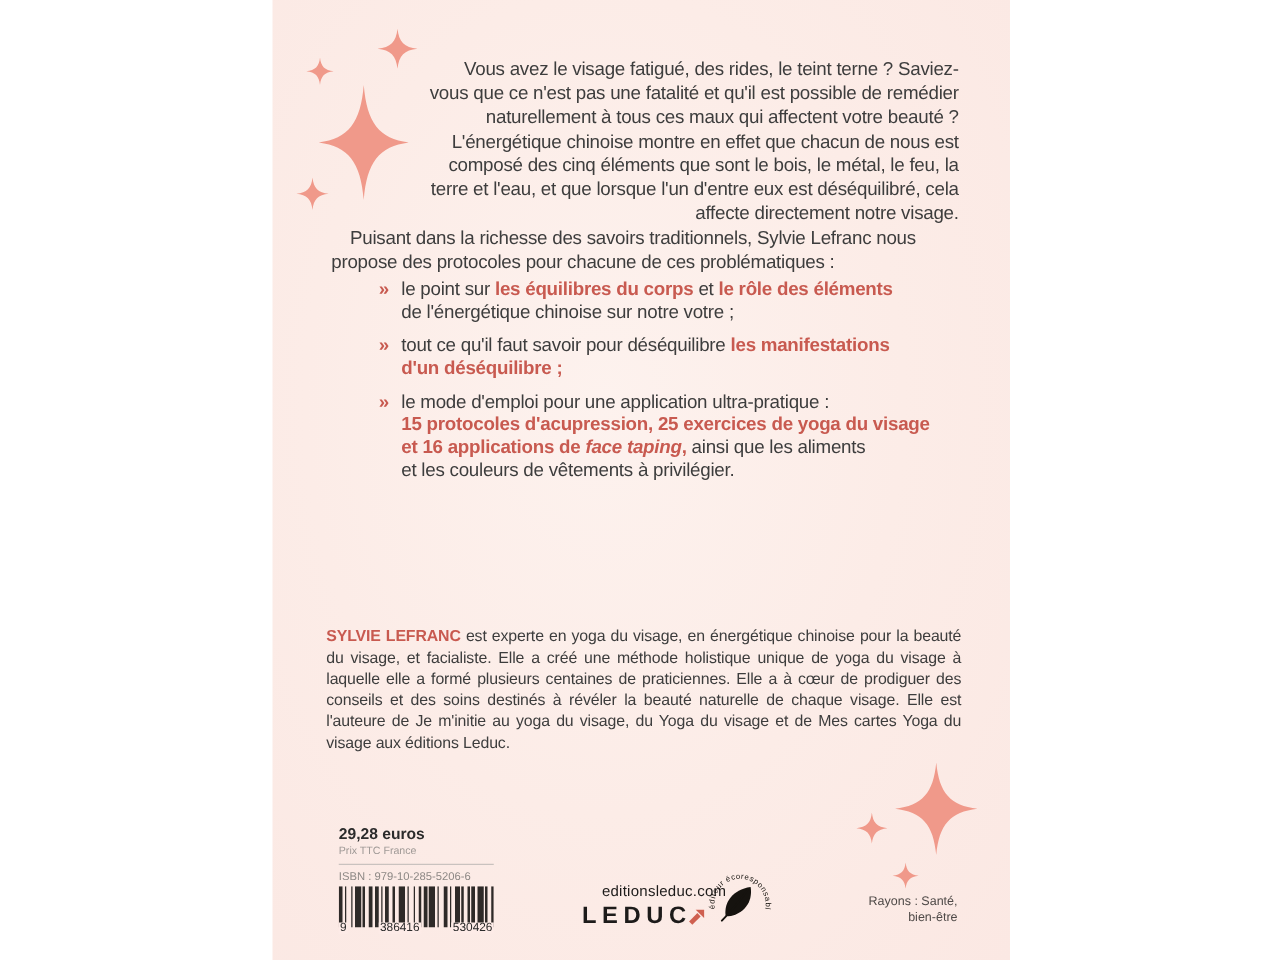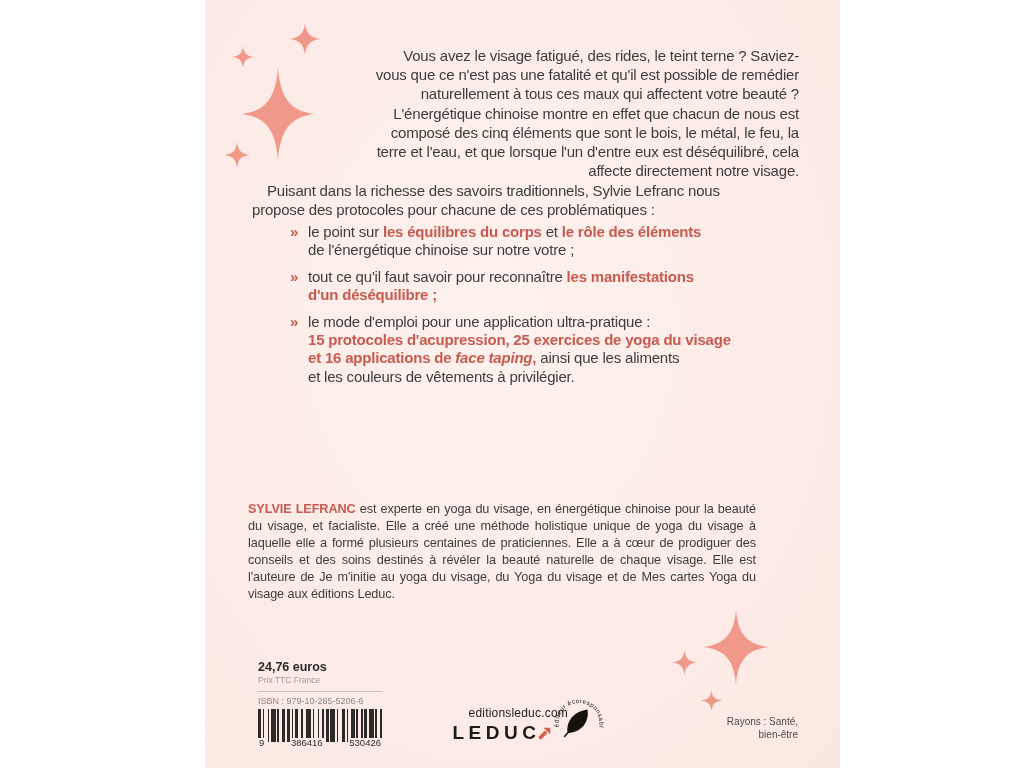--- a/index.html
+++ b/index.html
@@ -3,21 +3,21 @@
 <meta charset="utf-8">
 <style>
   html,body{margin:0;padding:0;}
   body{
     width:1024px;height:768px;position:relative;overflow:hidden;
     background:#ffffff;
     font-family:"Liberation Sans","DejaVu Sans",sans-serif;
     color:var(--text,#3d3d3d);
   }
   .cover{
-    position:absolute;left:205px;top:0;width:635px;height:768px;
+    position:absolute;left:218px;top:0;width:590px;height:768px;
     background:radial-gradient(ellipse at 45% 42%, #fdf2ee 0%, #fcece7 52%, #fbe8e3 100%);
     overflow:hidden;
   }
   .star{position:absolute;}
   .star path{fill:var(--star,#f0998a);}
 
   .intro{
     position:absolute;top:46px;right:41px;width:535px;margin:0;
     text-align:right;font-size:15px;line-height:19.2px;letter-spacing:-0.2px;
     white-space:pre-line;color:var(--text);
@@ -124,33 +124,33 @@
   <p class="leadin">Puisant dans la richesse des savoirs traditionnels, Sylvie Lefranc nous
 propose des protocoles pour chacune de ces problématiques :</p>
 
   <div class="bullets">
     <div class="bullet">
       <span class="marker">»</span>
       <div class="btext"><span class="seg-n">le point sur </span><span class="seg-rb">les équilibres du corps</span><span class="seg-n"> et </span><span class="seg-rb">le rôle des éléments</span><br><span class="seg-n">de l'énergétique chinoise sur notre votre ;</span></div>
     </div>
     <div class="bullet">
       <span class="marker">»</span>
-      <div class="btext"><span class="seg-n">tout ce qu'il faut savoir pour reconnaître </span><span class="seg-rb">les manifestations</span><br><span class="seg-rb">d'un déséquilibre ;</span></div>
+      <div class="btext"><span class="seg-n">tout ce qu'il faut savoir pour déséquilibre </span><span class="seg-rb">les manifestations</span><br><span class="seg-rb">d'un déséquilibre ;</span></div>
     </div>
     <div class="bullet">
       <span class="marker">»</span>
       <div class="btext"><span class="seg-n">le mode d'emploi pour une application ultra-pratique :</span><br><span class="seg-rb">15 protocoles d'acupression, 25 exercices de yoga du visage</span><br><span class="seg-rb">et 16 applications de </span><span class="seg-rbi">face taping</span><span class="seg-rb">,</span><span class="seg-n"> ainsi que les aliments</span><br><span class="seg-n">et les couleurs de vêtements à privilégier.</span></div>
     </div>
   </div>
 
 
   <p class="bio"><span class="seg-rb">SYLVIE LEFRANC</span><span class="seg-n"> est experte en yoga du visage, en énergétique chinoise pour la beauté du visage, et facialiste. Elle a créé une méthode holistique unique de yoga du visage à laquelle elle a formé plusieurs centaines de praticiennes. Elle a à cœur de prodiguer des conseils et des soins destinés à révéler la beauté naturelle de chaque visage. Elle est l'auteure de </span><span class="seg-i">Je m'initie au yoga du visage</span><span class="seg-n">, du </span><span class="seg-i">Yoga du visage</span><span class="seg-n"> et de </span><span class="seg-i">Mes cartes Yoga du visage</span><span class="seg-n"> aux éditions Leduc.</span></p>
 
   <div class="price-block">
-    <div class="amount">24,76 euros</div>
+    <div class="amount">29,28 euros</div>
     <div class="taxnote">Prix TTC France</div>
     <div class="pdivider"></div>
     <div class="isbn">ISBN : 979-10-285-5206-6</div>
     <div class="barcode">
       <div class="bars" id="bars">
           <span style="width: 3.22078px; background: rgb(46, 42, 40);"></span>
           <span style="width: 1.61039px; background: transparent;"></span>
           <span style="width: 1.61039px; background: rgb(46, 42, 40);"></span>
           <span style="width: 3.22078px; background: transparent;"></span>
           <span style="width: 1.61039px; background: rgb(46, 42, 40);"></span>

